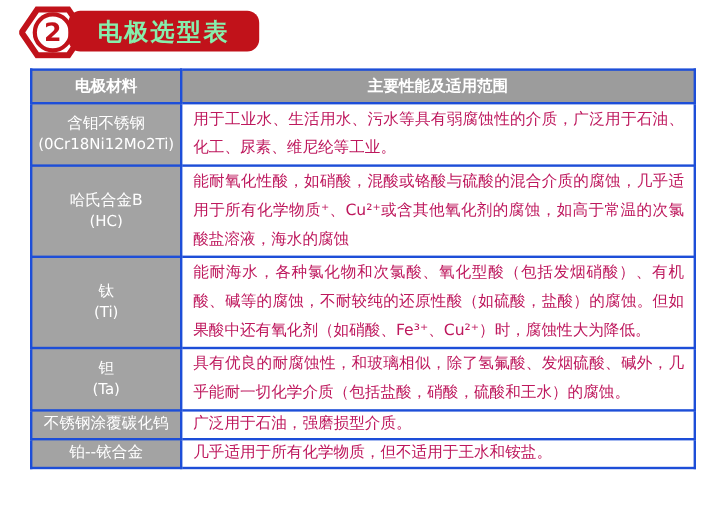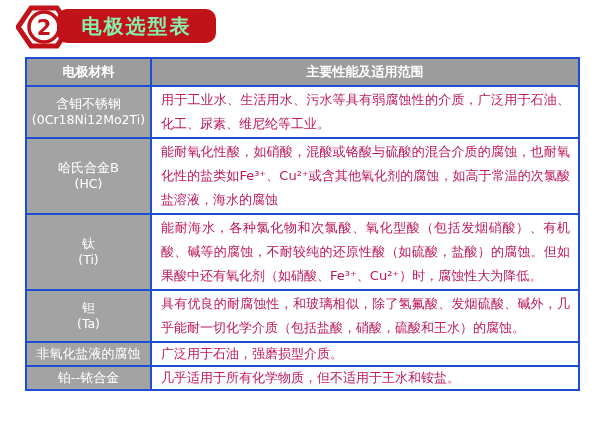--- a/index.html
+++ b/index.html
@@ -110,42 +110,42 @@
       </td>
       <td class="perf">用于工业水、生活用水、污水等具有弱腐蚀性的介质，广泛用于石油、化工、尿素、维尼纶等工业。</td>
     </tr>
 
 
     <tr class="r3">
       <td class="mat">
         <span>哈氏合金B</span>
         <span class="code">(HC)</span>
       </td>
-      <td class="perf">能耐氧化性酸，如硝酸，混酸或铬酸与硫酸的混合介质的腐蚀，也耐氧化性的盐类如Fe³⁺、Cu²⁺或含其他氧化剂的腐蚀，如高于常温的次氯酸盐溶液，海水的腐蚀</td>
+      <td class="perf">能耐氧化性酸，如硝酸，混酸或铬酸与硫酸的混合介质的腐蚀，几乎适用于所有化学物质⁺、Cu²⁺或含其他氧化剂的腐蚀，如高于常温的次氯酸盐溶液，海水的腐蚀</td>
     </tr>
 
     <tr class="r4">
       <td class="mat">
         <span>钛</span>
         <span class="code">(Ti)</span>
       </td>
       <td class="perf">能耐海水，各种氯化物和次氯酸、氧化型酸（包括发烟硝酸）、有机酸、碱等的腐蚀，不耐较纯的还原性酸（如硫酸，盐酸）的腐蚀。但如果酸中还有氧化剂（如硝酸、Fe³⁺、Cu²⁺）时，腐蚀性大为降低。</td>
     </tr>
 
     <tr class="r5">
       <td class="mat">
         <span>钽</span>
         <span class="code">(Ta)</span>
       </td>
       <td class="perf">具有优良的耐腐蚀性，和玻璃相似，除了氢氟酸、发烟硫酸、碱外，几乎能耐一切化学介质（包括盐酸，硝酸，硫酸和王水）的腐蚀。</td>
     </tr>
 
     <tr class="r6">
       <td class="mat">
-        <span>非氧化盐液的腐蚀</span>
+        <span>不锈钢涂覆碳化钨</span>
       </td>
       <td class="perf">广泛用于石油，强磨损型介质。</td>
     </tr>
 
     <tr class="r7">
       <td class="mat">
         <span>铂--铱合金</span>
       </td>
       <td class="perf">几乎适用于所有化学物质，但不适用于王水和铵盐。</td>
     </tr>

